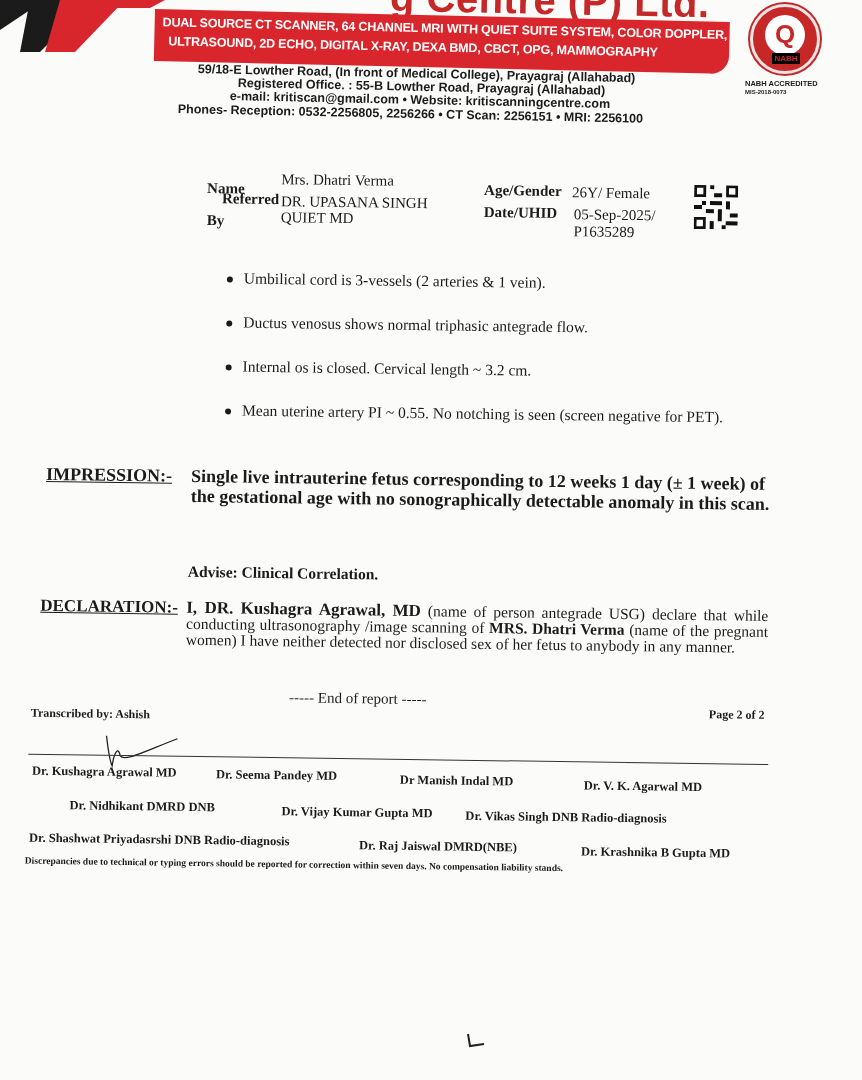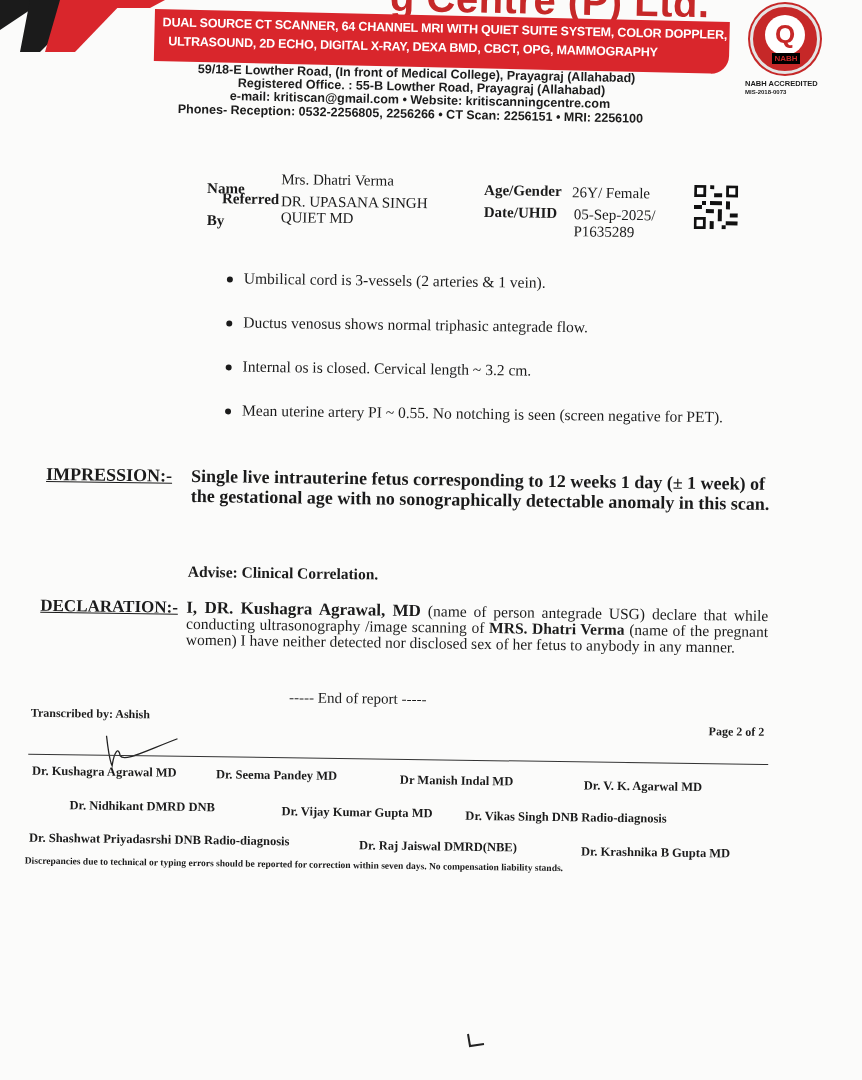--- a/index.html
+++ b/index.html
@@ -123,21 +123,21 @@
     <div class="advise" style="top:563px;">Advise: Clinical Correlation.</div>
   </div>
 
   <div>
     <div class="section-label" style="left:46px;top:598px;font-size:17px;">DECLARATION:-</div>
     <div class="decl-text" style="top:600px;"><b style="font-size:17px;">I, DR. Kushagra Agrawal, MD</b><span> (name of person antegrade USG) declare that while conducting ultrasonography /image scanning of </span><b>MRS. Dhatri Verma</b><span> (name of the pregnant women) I have neither detected nor disclosed sex of her fetus to anybody in any manner.</span></div>
     <div class="pt" style="left:296px;top:688px;font-size:15px;">----- End of report -----</div>
   </div>
 
   <div class="small-b" style="left:38px;top:708px;">Transcribed by: Ashish</div>
-  <div class="small-b" style="left:716px;top:717px;font-family:Liberation Serif, serif;">Page 2 of 2</div>
+  <div class="small-b" style="left:716px;top:700px;font-family:Liberation Serif, serif;">Page 2 of 2</div>
 
   <svg class="abs" style="left:110px;top:733px;" width="80" height="40">
     <path d="M4,4 C6,20 8,30 10,34 C12,20 16,14 18,24 C22,30 40,20 75,6" fill="none" stroke="#222" stroke-width="1.3"></path>
   </svg>
   <div class="rule"></div>
 
   <div>
     <div class="doc-name" style="left:40px;top:766px;">Dr. Kushagra Agrawal MD</div>
     <div class="doc-name" style="left:224px;top:767px;">Dr. Seema Pandey MD</div>
     <div class="doc-name" style="left:408px;top:770px;">Dr Manish Indal MD</div>

